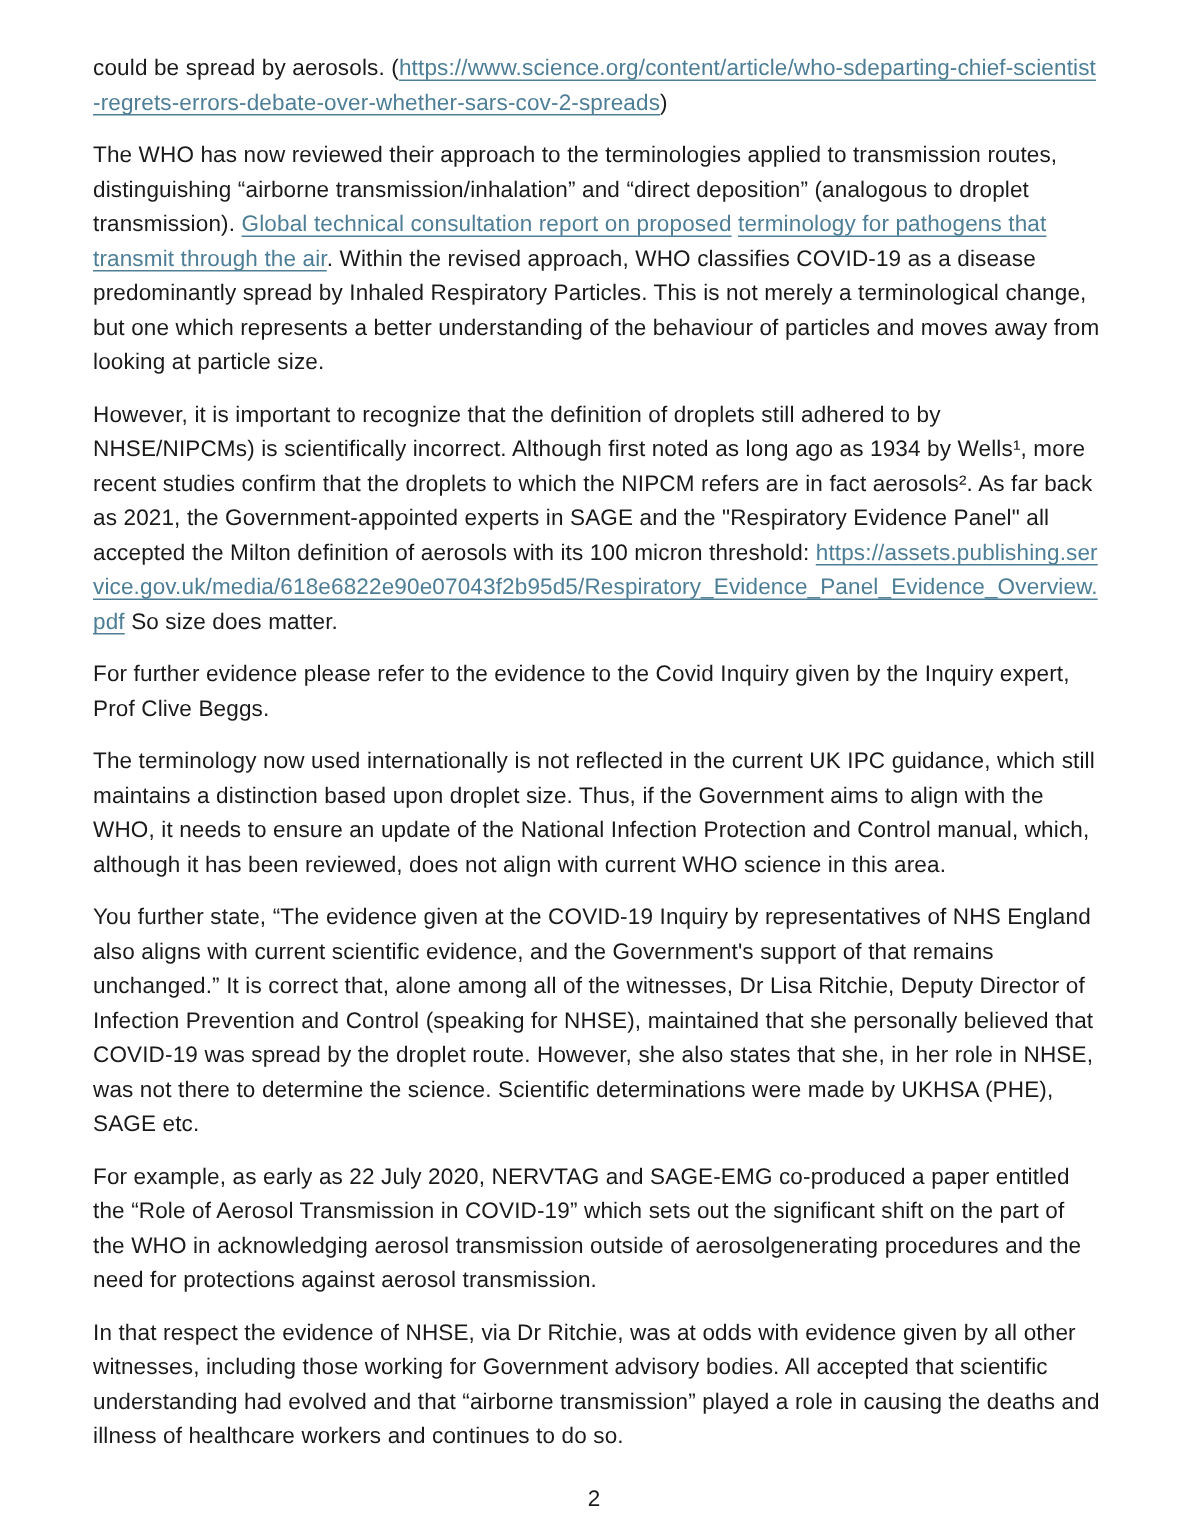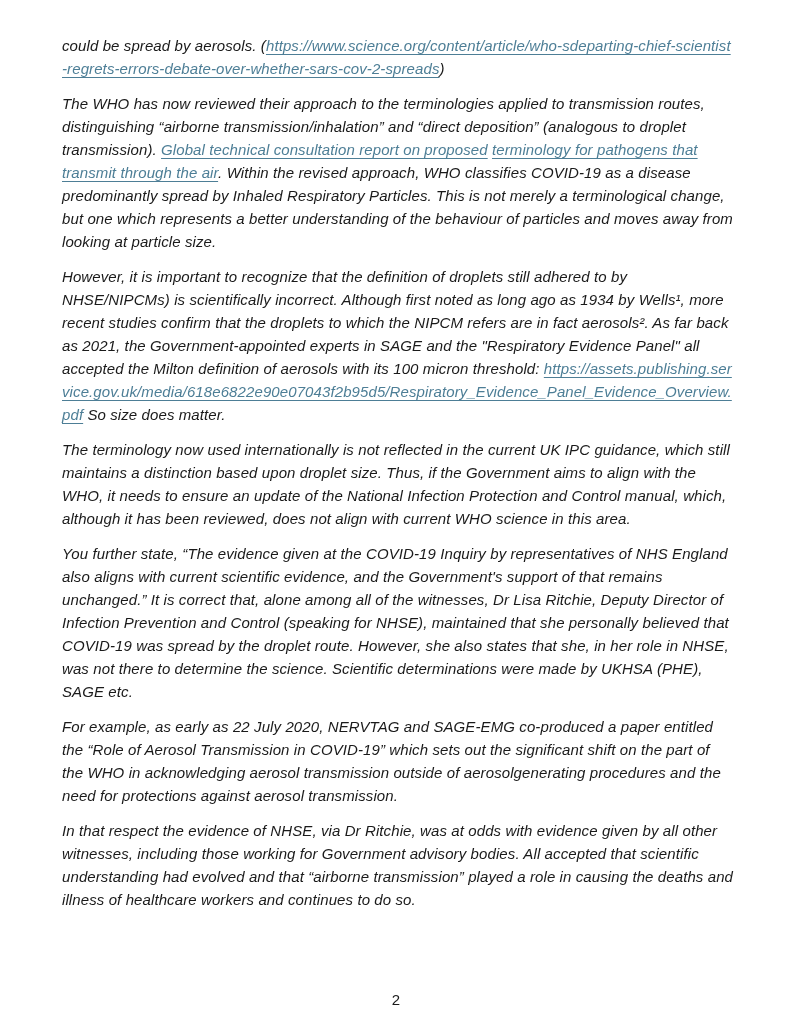--- a/index.html
+++ b/index.html
@@ -16,21 +16,20 @@
     height: 1024px;
     padding: 34px 58px 0 62px;
     color: var(--text-color, #1a1a1a);
   }
   .para {
     font-size: 15px;
     line-height: 23px;
     margin-bottom: 12px;
     text-align: left;
     letter-spacing: 0.1px;
-    font-style: italic;
   }
   a.lnk {
     color: var(--link-color, #4d7e96);
     text-decoration: underline;
     text-underline-offset: 3px;
     cursor: pointer;
   }
   a.lnk.break {
     word-break: break-all;
     overflow-wrap: anywhere;
@@ -49,20 +48,21 @@
 <body>
 
 <div class="page">
 
   <p class="para"><span>could be spread by aerosols. (</span><a href="#" class="lnk break">https://www.science.org/content/article/who-sdeparting-chief-scientist-regrets-errors-debate-over-whether-sars-cov-2-spreads</a><span>)</span></p>
 
   <p class="para"><span>The WHO has now reviewed their approach to the terminologies applied to transmission routes, distinguishing “airborne transmission/inhalation” and “direct deposition” (analogous to droplet transmission). </span><a href="#" class="lnk">Global technical consultation report on proposed</a><span> </span><a href="#" class="lnk">terminology for pathogens that transmit through the air</a><span>. Within the revised approach, WHO classifies COVID-19 as a disease predominantly spread by Inhaled Respiratory Particles. This is not merely a terminological change, but one which represents a better understanding of the behaviour of particles and moves away from looking at particle size.</span></p>
 
   <p class="para"><span>However, it is important to recognize that the definition of droplets still adhered to by NHSE/NIPCMs) is scientifically incorrect. Although first noted as long ago as 1934 by Wells¹, more recent studies confirm that the droplets to which the NIPCM refers are in fact aerosols². As far back as 2021, the Government-appointed experts in SAGE and the "Respiratory Evidence Panel" all accepted the Milton definition of aerosols with its 100 micron threshold: </span><a href="#" class="lnk break">https://assets.publishing.service.gov.uk/media/618e6822e90e07043f2b95d5/Respiratory_Evidence_Panel_Evidence_Overview.pdf</a><span> So size does matter.</span></p>
 
+  <p class="para"><span>For further evidence please refer to the evidence to the Covid Inquiry given by the Inquiry expert, Prof Clive Beggs.</span></p>
 
   <p class="para"><span>The terminology now used internationally is not reflected in the current UK IPC guidance, which still maintains a distinction based upon droplet size. Thus, if the Government aims to align with the WHO, it needs to ensure an update of the National Infection Protection and Control manual, which, although it has been reviewed, does not align with current WHO science in this area.</span></p>
 
   <p class="para"><span>You further state, “The evidence given at the COVID-19 Inquiry by representatives of NHS England also aligns with current scientific evidence, and the Government's support of that remains unchanged.” It is correct that, alone among all of the witnesses, Dr Lisa Ritchie, Deputy Director of Infection Prevention and Control (speaking for NHSE), maintained that she personally believed that COVID-19 was spread by the droplet route. However, she also states that she, in her role in NHSE, was not there to determine the science. Scientific determinations were made by UKHSA (PHE), SAGE etc.</span></p>
 
   <p class="para"><span>For example, as early as 22 July 2020, NERVTAG and SAGE-EMG co-produced a paper entitled the “Role of Aerosol Transmission in COVID-19” which sets out the significant shift on the part of the WHO in acknowledging aerosol transmission outside of aerosolgenerating procedures and the need for protections against aerosol transmission.</span></p>
 
   <p class="para"><span>In that respect the evidence of NHSE, via Dr Ritchie, was at odds with evidence given by all other witnesses, including those working for Government advisory bodies. All accepted that scientific understanding had evolved and that “airborne transmission” played a role in causing the deaths and illness of healthcare workers and continues to do so.</span></p>
 
   <div class="footer">2</div>

